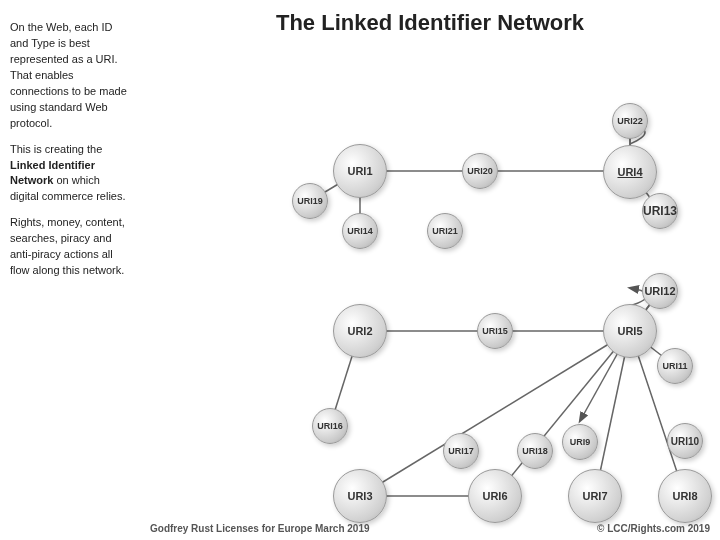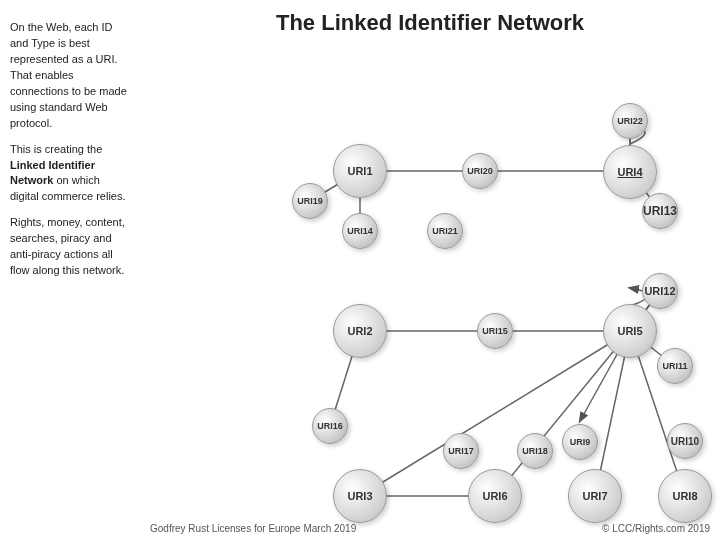--- a/index.html
+++ b/index.html
@@ -76,20 +76,21 @@
     #footer {
       position: absolute;
       bottom: 6px;
       left: 140px;
       right: 0;
       display: flex;
       justify-content: space-between;
       font-size: 10px;
       color: #555;
       padding: 0 10px;
+      font-weight: bold;
     }
   </style>
 </head>
 <body>
 
 <div id="left-text">
   <p>On the Web, each ID and Type is best represented as a URI. That enables connections to be made using standard Web protocol.</p>
   <p>This is creating the <strong>Linked Identifier Network</strong> on which digital commerce relies.</p>
   <p>Rights, money, content, searches, piracy and anti-piracy actions all flow along this network.</p>
 </div>

